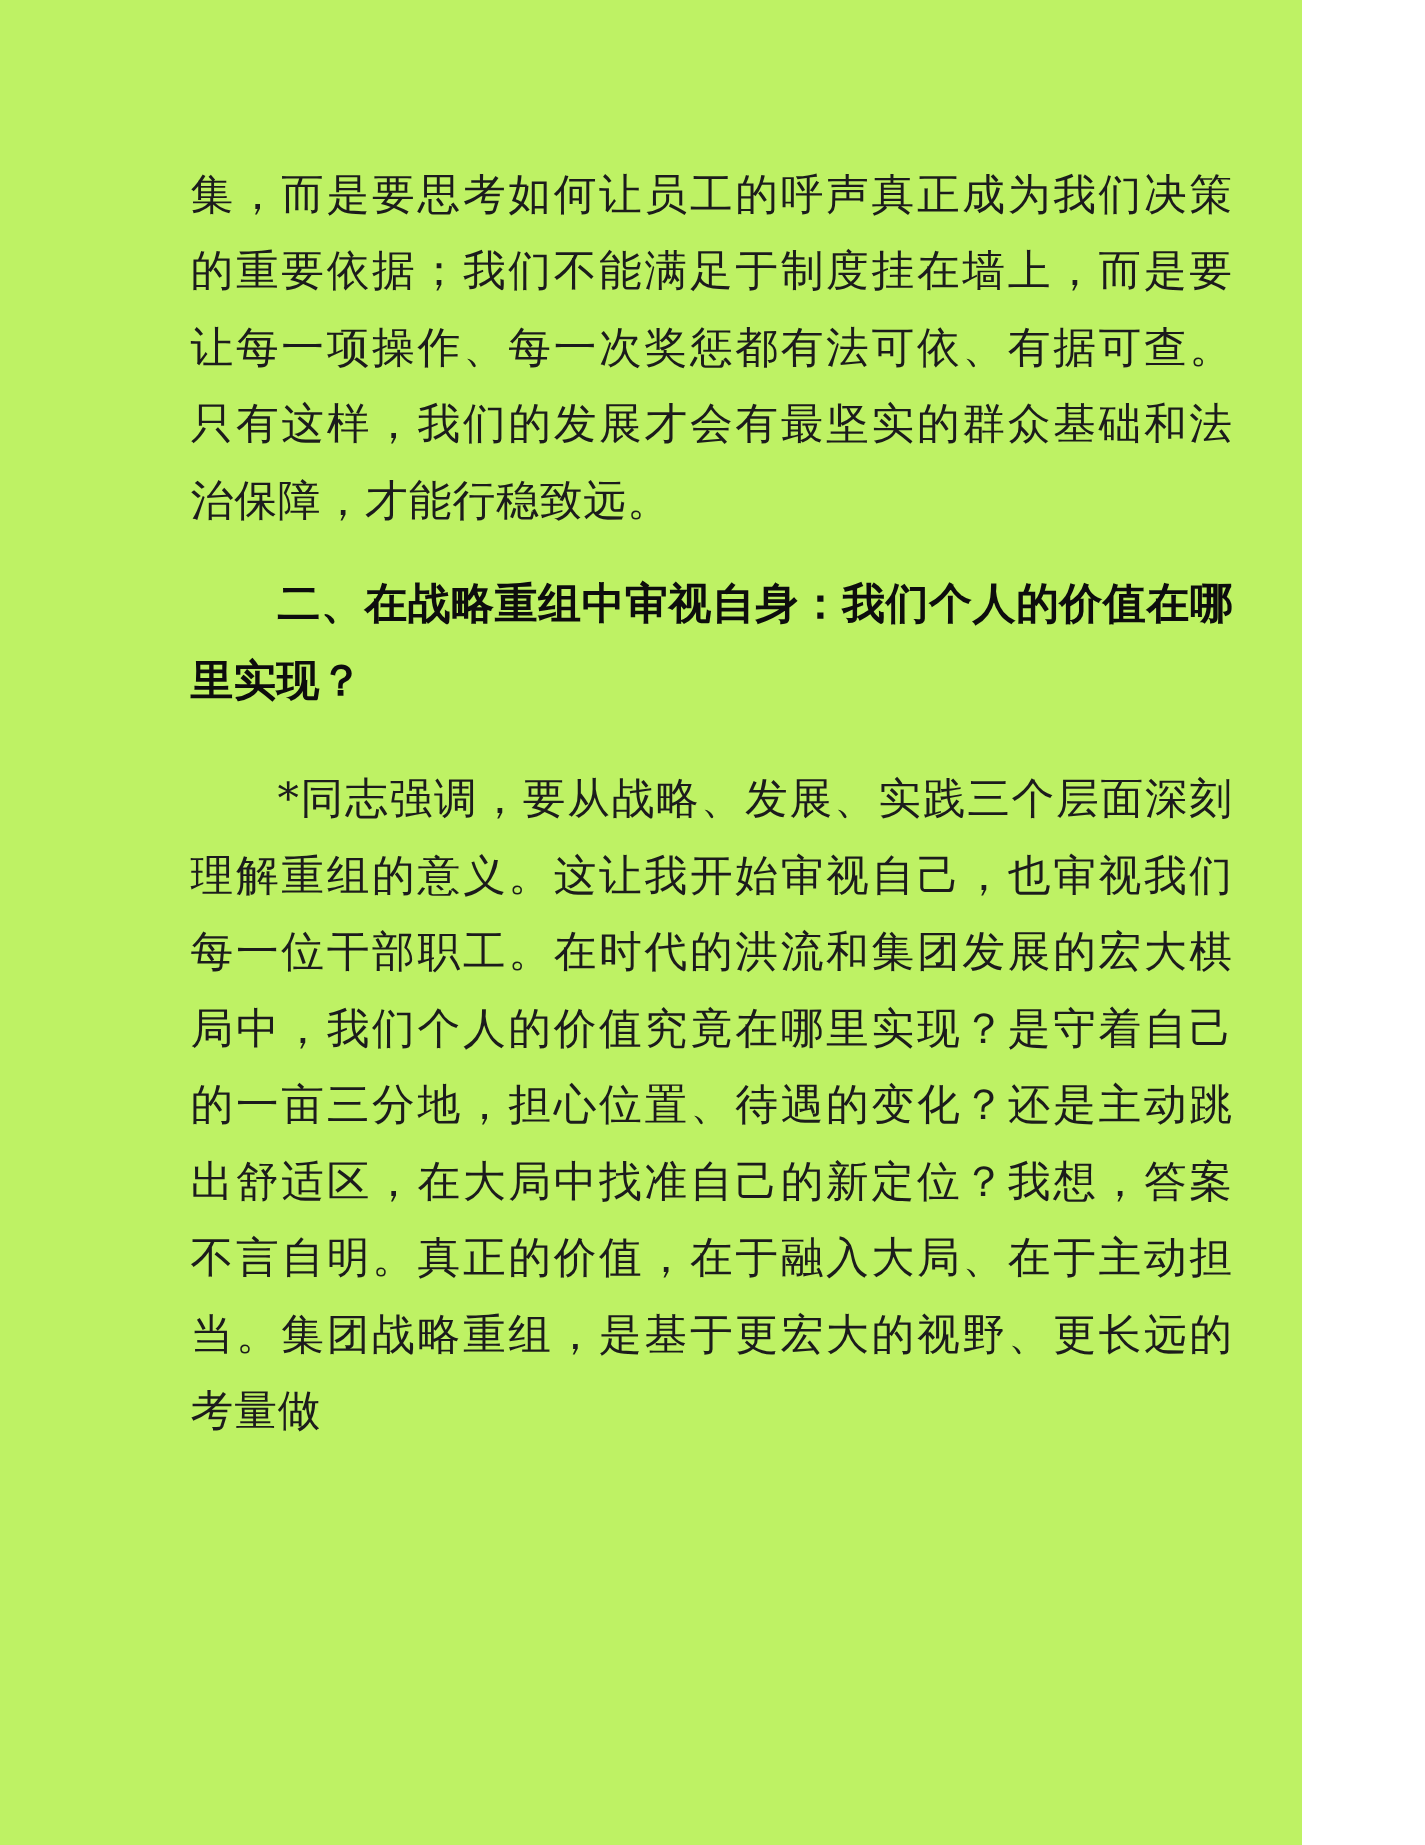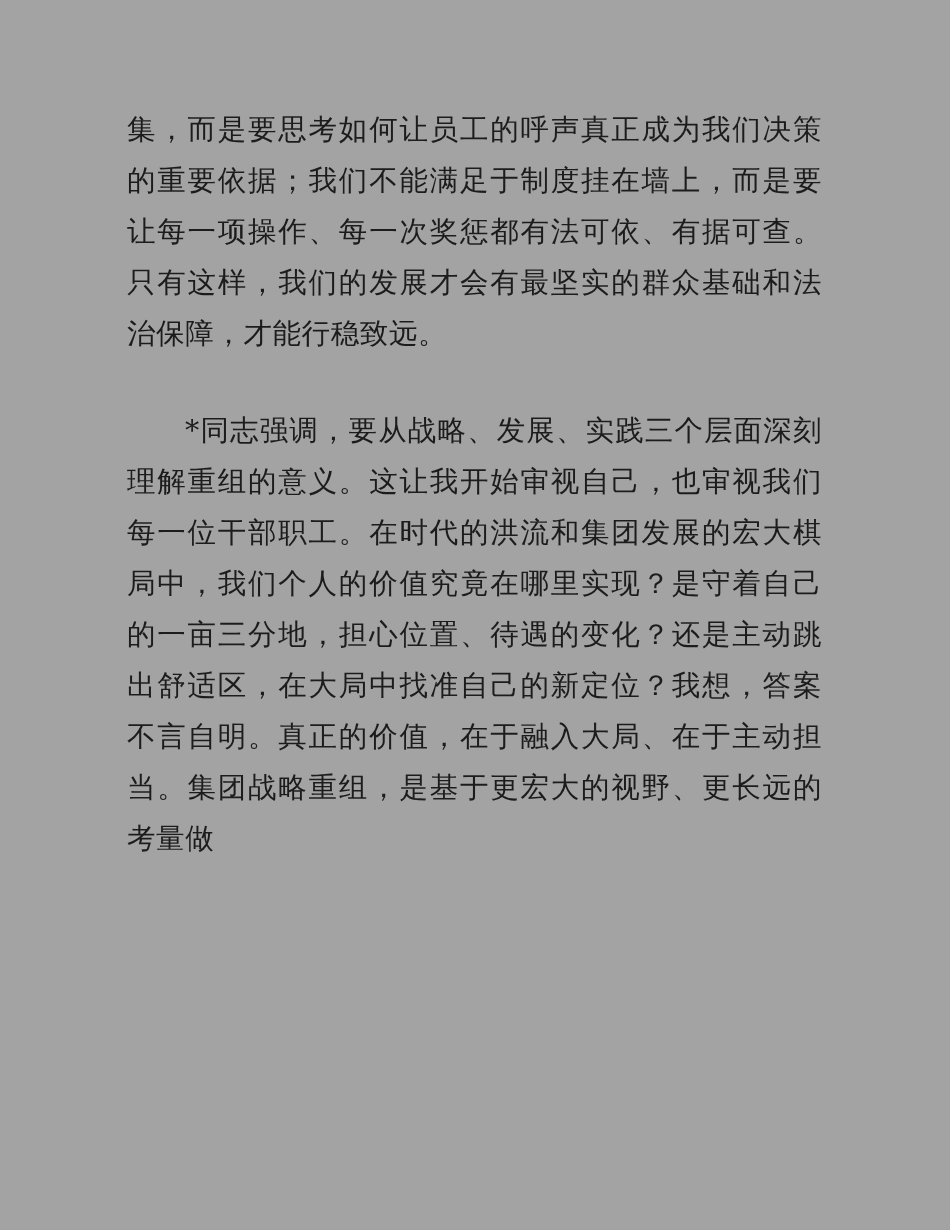--- a/index.html
+++ b/index.html
@@ -11,23 +11,23 @@
     width: 950px;
     height: 1230px;
     overflow: hidden;
     font-family: "DejaVu Serif", "Liberation Serif", serif;
     color: #1a1a1a;
     -webkit-font-smoothing: antialiased;
   }
 
   .page {
     position: relative;
-    width: 950px;
+    width: 868px;
     height: 1230px;
-    background: #a3a3a3;
+    background: #bef264;
     box-sizing: border-box;
   }
 
   .doc-body {
     position: absolute;
     left: 127px;
     top: 104px;
     width: 695px;
   }
 
@@ -76,20 +76,21 @@
 </head>
 <body>
 
 <div class="page">
   <div class="doc-body">
 
     <p class="para cont">集，而是要思考如何让员工的呼声真正成为我们决策的重要依据；我们不能满足于制度挂在墙上，而是要让每一项操作、每一次奖惩都有法可依、有据可查。只有这样，我们的发展才会有最坚实的群众基础和法治保障，才能行稳致远。</p>
 
     <div class="gap-before-heading"></div>
 
+    <h2 class="heading">二、在战略重组中审视自身：我们个人的价值在哪里实现？</h2>
 
     <div class="gap-after-heading"></div>
 
 
     <div class="gap-para"></div>
 
     <p class="para indent">*同志强调，要从战略、发展、实践三个层面深刻理解重组的意义。这让我开始审视自己，也审视我们每一位干部职工。在时代的洪流和集团发展的宏大棋局中，我们个人的价值究竟在哪里实现？是守着自己的一亩三分地，担心位置、待遇的变化？还是主动跳出舒适区，在大局中找准自己的新定位？我想，答案不言自明。真正的价值，在于融入大局、在于主动担当。集团战略重组，是基于更宏大的视野、更长远的考量做</p>
 
   </div>
 </div>

